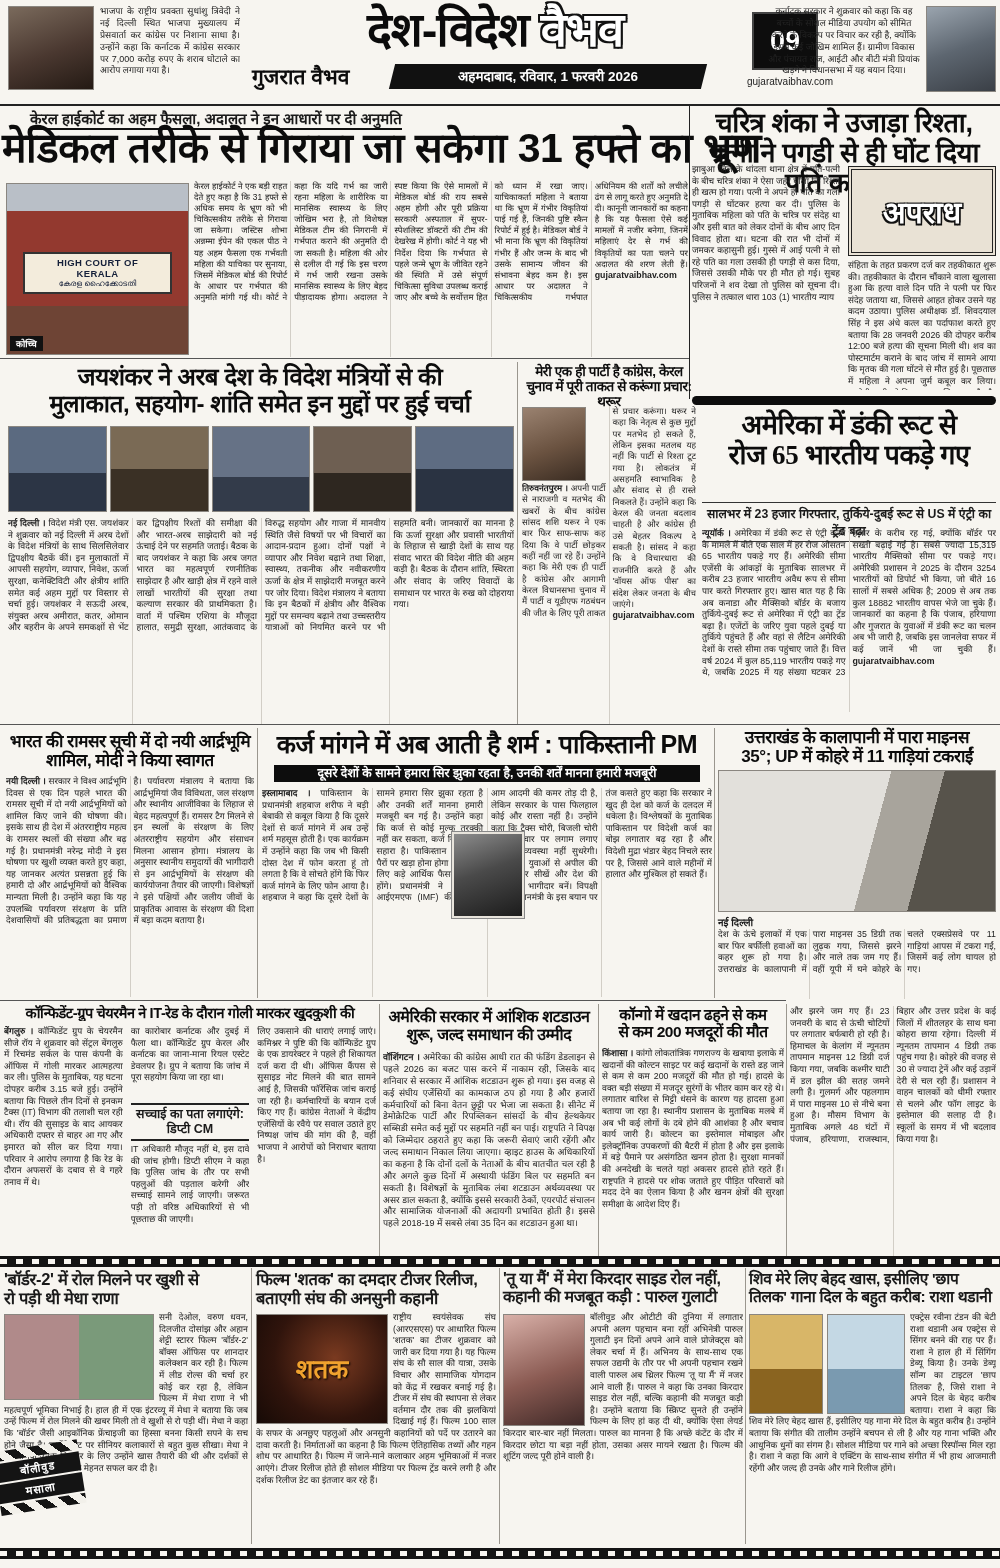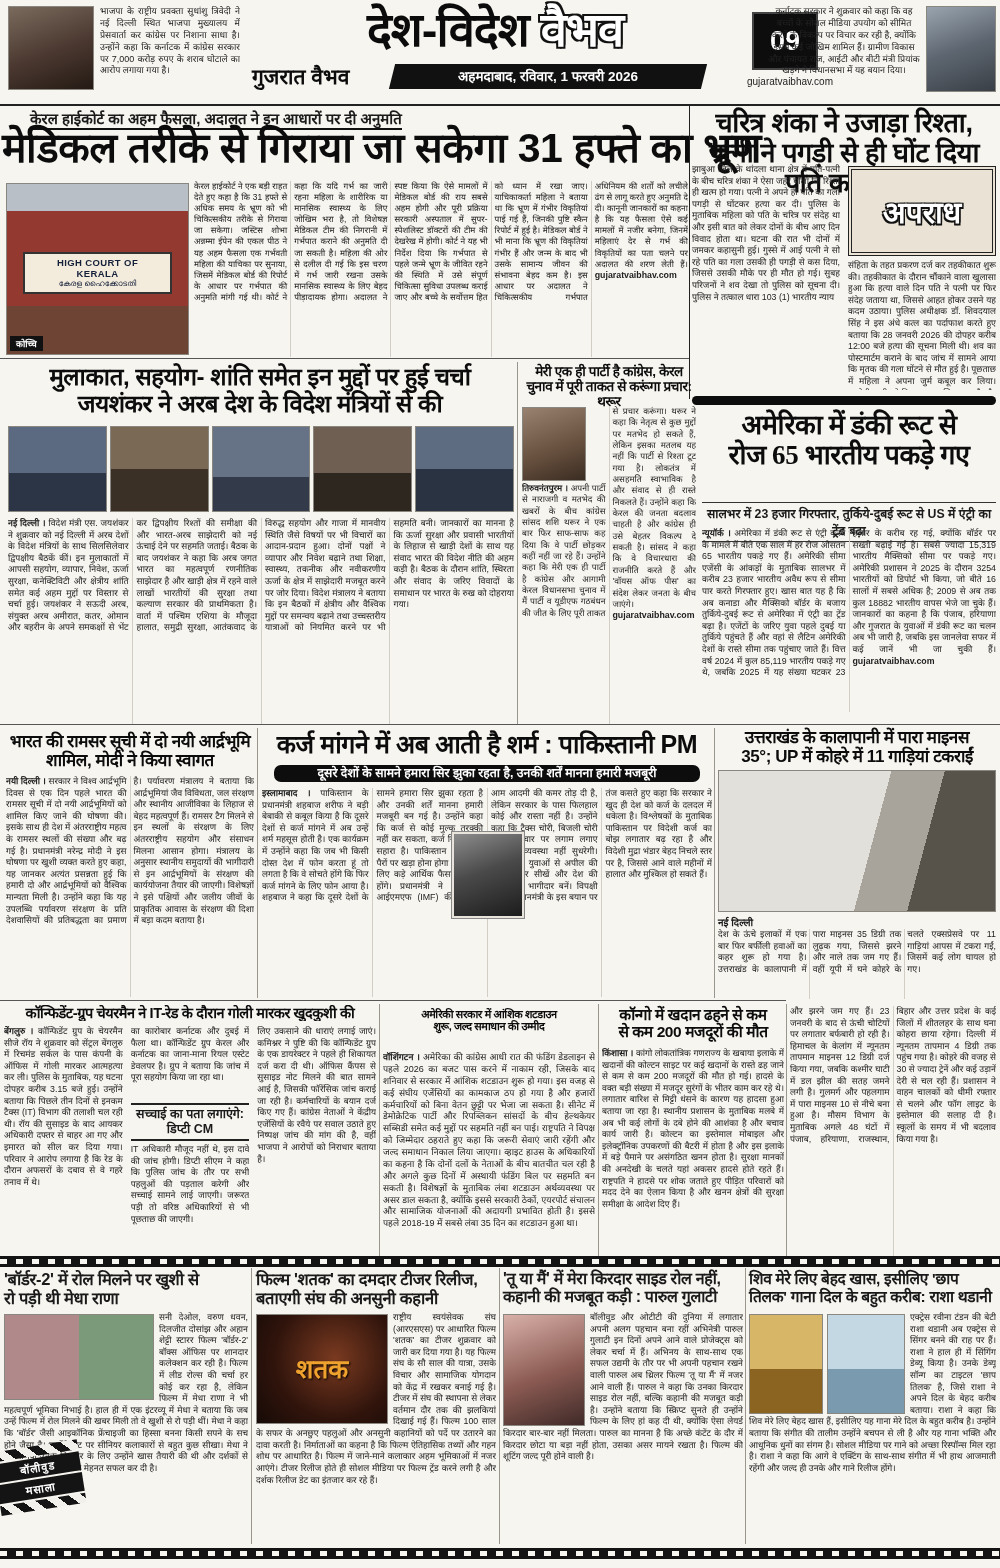--- a/index.html
+++ b/index.html
@@ -23,21 +23,21 @@
   .mast-title{font-size:47px;font-weight:bold;line-height:1;letter-spacing:-1px;color:#0b0b0b;}
   .mast-accent{color:#fff;text-shadow:-2px -2px 0 #111,2px -2px 0 #111,-2px 2px 0 #111,2px 2px 0 #111,0 0 2px #111;}
   .datebar{background:#111;transform:skewX(-14deg);}
   .datebar span{display:block;transform:skewX(14deg);color:#fff;font-weight:bold;font-size:13.5px;line-height:25px;text-align:center;}
   .pagenum{background:#0d0d0d;color:#fff;font-weight:bold;font-size:27px;display:flex;align-items:center;justify-content:center;border:2px solid #444;}
   
   .apradh{width:100%;height:90px;border:4px double #222;background:#e9e2d5;display:flex;align-items:center;justify-content:center;
           font-size:30px;font-weight:bold;color:#fff;margin:2px 0 4px 0;box-sizing:border-box;
           text-shadow:-1.5px -1.5px 0 #111,1.5px -1.5px 0 #111,-1.5px 1.5px 0 #111,1.5px 1.5px 0 #111;}
   .blackbar-round{background:#0d0d0d;border-radius:5px;}
-  .subbar{background:#0d0d0d;color:#fff;font-weight:bold;text-align:center;border-radius:7px;}
+  .subbar{background:#0d0d0d;color:#fff;font-weight:bold;text-align:center;}
   
   .filmstrip{position:absolute;left:0;width:1000px;height:11px;background:#141414;
      background-image:repeating-linear-gradient(90deg,#f7f5f0 0 7px,transparent 7px 16px);
      background-size:16px 5px;background-repeat:repeat-x;background-position:0 center;}
   .boxhead{font-weight:bold;font-size:12.5px;text-align:center;border-top:2px solid #222;border-bottom:2px solid #222;padding:2px 0;margin:3px 0;line-height:1.2;}
   .clapper{position:absolute;transform:rotate(-9deg);transform-origin:left bottom;}
   .clap-bar{color:#fff;font-weight:bold;font-size:11px;text-align:center;background:#141414;padding:2px 4px;margin-bottom:2px;letter-spacing:1px;}
   .clap-stripe{height:10px;background:repeating-linear-gradient(45deg,#141414 0 8px,#f2f0ea 8px 16px);margin-bottom:2px;}
   .sign{position:absolute;left:9%;right:9%;top:40%;background:#f3ecdc;border:2px solid #333;text-align:center;padding:3px 19px;}
   .sign .en{font-size:9.5px;font-weight:bold;letter-spacing:0.4px;color:#15203a;}
@@ -97,22 +97,22 @@
     <div class="bodytext" style="width:148px;height:228px;">झाबुआ जिले के थांदला थाना क्षेत्र में पति-पत्नी के बीच चरित्र शंका ने ऐसा जहर घोला कि रिश्ता ही खत्म हो गया। पत्नी ने अपने ही पति का गला पगड़ी से घोंटकर हत्या कर दी। पुलिस के मुताबिक महिला को पति के चरित्र पर संदेह था और इसी बात को लेकर दोनों के बीच आए दिन विवाद होता था। घटना की रात भी दोनों में जमकर कहासुनी हुई। गुस्से में आई पत्नी ने सो रहे पति का गला उसकी ही पगड़ी से कस दिया, जिससे उसकी मौके पर ही मौत हो गई। सुबह परिजनों ने शव देखा तो पुलिस को सूचना दी। पुलिस ने तत्काल धारा 103 (1) भारतीय न्याय</div>
     <div style="width:148px;">
       <div class="apradh">अपराध</div>
       <div class="bodytext" style="height:130px;">संहिता के तहत प्रकरण दर्ज कर तहकीकात शुरू की। तहकीकात के दौरान चौंकाने वाला खुलासा हुआ कि हत्या वाले दिन पति ने पत्नी पर फिर संदेह जताया था, जिससे आहत होकर उसने यह कदम उठाया। पुलिस अधीक्षक डॉ. शिवदयाल सिंह ने इस अंधे कत्ल का पर्दाफाश करते हुए बताया कि 28 जनवरी 2026 की दोपहर करीब 12:00 बजे हत्या की सूचना मिली थी। शव का पोस्टमार्टम कराने के बाद जांच में सामने आया कि मृतक की गला घोंटने से मौत हुई है। पूछताछ में महिला ने अपना जुर्म कबूल कर लिया। आरोपी पत्नी को गिरफ्तार कर लिया गया है और मामले की आगे की जांच जारी है।</div>
     </div>
   </div>
   <div class="abs blackbar-round" style="left:692px;top:396px;width:304px;height:9px;"></div>
 
   <div class="hline" style="left:0;top:358px;width:689px;height:1px;background:#555;"></div>
   <div class="abs hl" style="left:6px;top:364px;width:508px;font-size:24px;">
+    <div>जयशंकर ने अरब देश के विदेश मंत्रियों से की</div>
     <div>मुलाकात, सहयोग- शांति समेत इन मुद्दों पर हुई चर्चा</div>
-    <div>जयशंकर ने अरब देश के विदेश मंत्रियों से की</div>
   </div>
   <div class="abs" style="left:8px;top:426px;width:506px;height:86px;display:flex;gap:3px;">
     <div class="photo" style="flex:1;background:linear-gradient(180deg,#5b6a80 0 55%,#2c3545 55% 100%);"></div>
     <div class="photo" style="flex:1;background:linear-gradient(180deg,#7a6a55 0 50%,#3a3025 50% 100%);"></div>
     <div class="photo" style="flex:1;background:linear-gradient(180deg,#667286 0 60%,#333b4a 60% 100%);"></div>
     <div class="photo" style="flex:1;background:linear-gradient(180deg,#6e5f52 0 55%,#2e2720 55% 100%);"></div>
     <div class="photo" style="flex:1;background:linear-gradient(180deg,#5e6c82 0 50%,#2a3342 50% 100%);"></div>
   </div>
   <div class="abs bodytext cols4" style="left:8px;top:518px;width:506px;height:206px;">
     <b class="dl">नई दिल्ली</b><span>विदेश मंत्री एस. जयशंकर ने शुक्रवार को नई दिल्ली में अरब देशों के विदेश मंत्रियों के साथ सिलसिलेवार द्विपक्षीय बैठकें कीं। इन मुलाकातों में आपसी सहयोग, व्यापार, निवेश, ऊर्जा सुरक्षा, कनेक्टिविटी और क्षेत्रीय शांति समेत कई अहम मुद्दों पर विस्तार से चर्चा हुई। जयशंकर ने सऊदी अरब, संयुक्त अरब अमीरात, कतर, ओमान और बहरीन के अपने समकक्षों से भेंट कर द्विपक्षीय रिश्तों की समीक्षा की और भारत-अरब साझेदारी को नई ऊंचाई देने पर सहमति जताई। बैठक के बाद जयशंकर ने कहा कि अरब जगत भारत का महत्वपूर्ण रणनीतिक साझेदार है और खाड़ी क्षेत्र में रहने वाले लाखों भारतीयों की सुरक्षा तथा कल्याण सरकार की प्राथमिकता है। वार्ता में पश्चिम एशिया के मौजूदा हालात, समुद्री सुरक्षा, आतंकवाद के विरुद्ध सहयोग और गाजा में मानवीय स्थिति जैसे विषयों पर भी विचारों का आदान-प्रदान हुआ। दोनों पक्षों ने व्यापार और निवेश बढ़ाने तथा शिक्षा, स्वास्थ्य, तकनीक और नवीकरणीय ऊर्जा के क्षेत्र में साझेदारी मजबूत करने पर जोर दिया। विदेश मंत्रालय ने बताया कि इन बैठकों में क्षेत्रीय और वैश्विक मुद्दों पर समन्वय बढ़ाने तथा उच्चस्तरीय यात्राओं को नियमित करने पर भी सहमति बनी। जानकारों का मानना है कि ऊर्जा सुरक्षा और प्रवासी भारतीयों के लिहाज से खाड़ी देशों के साथ यह संवाद भारत की विदेश नीति की अहम कड़ी है। बैठक के दौरान शांति, स्थिरता और संवाद के जरिए विवादों के समाधान पर भारत के रुख को दोहराया गया।</span>
@@ -169,21 +169,21 @@
     </div>
     <div style="width:119px;">
       <div class="bodytext" style="height:74px;">का कारोबार कर्नाटक और दुबई में फैला था। कॉन्फिडेंट ग्रुप केरल और कर्नाटक का जाना-माना रियल एस्टेट डेवलपर है। ग्रुप ने बताया कि जांच में पूरा सहयोग किया जा रहा था।</div>
       <div class="boxhead">सच्चाई का पता लगाएंगे: डिप्टी CM</div>
       <div class="bodytext" style="height:108px;">IT अधिकारी मौजूद नहीं थे, इस दावे की जांच होगी। डिप्टी सीएम ने कहा कि पुलिस जांच के तौर पर सभी पहलुओं की पड़ताल करेगी और सच्चाई सामने लाई जाएगी। जरूरत पड़ी तो वरिष्ठ अधिकारियों से भी पूछताछ की जाएगी।</div>
     </div>
     <div class="bodytext" style="width:119px;height:230px;">लिए उकसाने की धाराएं लगाई जाएं। कमिश्नर ने पुष्टि की कि कॉन्फिडेंट ग्रुप के एक डायरेक्टर ने पहले ही शिकायत दर्ज करा दी थी। ऑफिस कैंपस से सुसाइड नोट मिलने की बात सामने आई है, जिसकी फॉरेंसिक जांच कराई जा रही है। कर्मचारियों के बयान दर्ज किए गए हैं। कांग्रेस नेताओं ने केंद्रीय एजेंसियों के रवैये पर सवाल उठाते हुए निष्पक्ष जांच की मांग की है, वहीं भाजपा ने आरोपों को निराधार बताया है।</div>
   </div>
 
   <div class="vline" style="left:379px;top:1004px;height:252px;"></div>
-  <div class="abs hl" style="left:383px;top:1008px;width:212px;font-size:11px;">
+  <div class="abs hl" style="left:383px;top:1008px;width:212px;font-size:16px;">
     <div>अमेरिकी सरकार में आंशिक शटडाउन</div>
     <div>शुरू, जल्द समाधान की उम्मीद</div>
   </div>
   <div class="abs bodytext" style="left:383px;top:1052px;width:212px;height:204px;font-size:9px;">
     <b class="dl">वॉशिंगटन</b><span>अमेरिका की कांग्रेस आधी रात की फंडिंग डेडलाइन से पहले 2026 का बजट पास करने में नाकाम रही, जिसके बाद शनिवार से सरकार में आंशिक शटडाउन शुरू हो गया। इस वजह से कई संघीय एजेंसियों का कामकाज ठप हो गया है और हजारों कर्मचारियों को बिना वेतन छुट्टी पर भेजा जा सकता है। सीनेट में डेमोक्रेटिक पार्टी और रिपब्लिकन सांसदों के बीच हेल्थकेयर सब्सिडी समेत कई मुद्दों पर सहमति नहीं बन पाई। राष्ट्रपति ने विपक्ष को जिम्मेदार ठहराते हुए कहा कि जरूरी सेवाएं जारी रहेंगी और जल्द समाधान निकाल लिया जाएगा। व्हाइट हाउस के अधिकारियों का कहना है कि दोनों दलों के नेताओं के बीच बातचीत चल रही है और अगले कुछ दिनों में अस्थायी फंडिंग बिल पर सहमति बन सकती है। विशेषज्ञों के मुताबिक लंबा शटडाउन अर्थव्यवस्था पर असर डाल सकता है, क्योंकि इससे सरकारी ठेकों, एयरपोर्ट संचालन और सामाजिक योजनाओं की अदायगी प्रभावित होती है। इससे पहले 2018-19 में सबसे लंबा 35 दिन का शटडाउन हुआ था।</span>
   </div>
 
   <div class="vline" style="left:598px;top:1004px;height:252px;"></div>
   <div class="abs hl" style="left:602px;top:1006px;width:182px;font-size:15.5px;">
     <div>कॉन्गो में खदान ढहने से कम</div>

